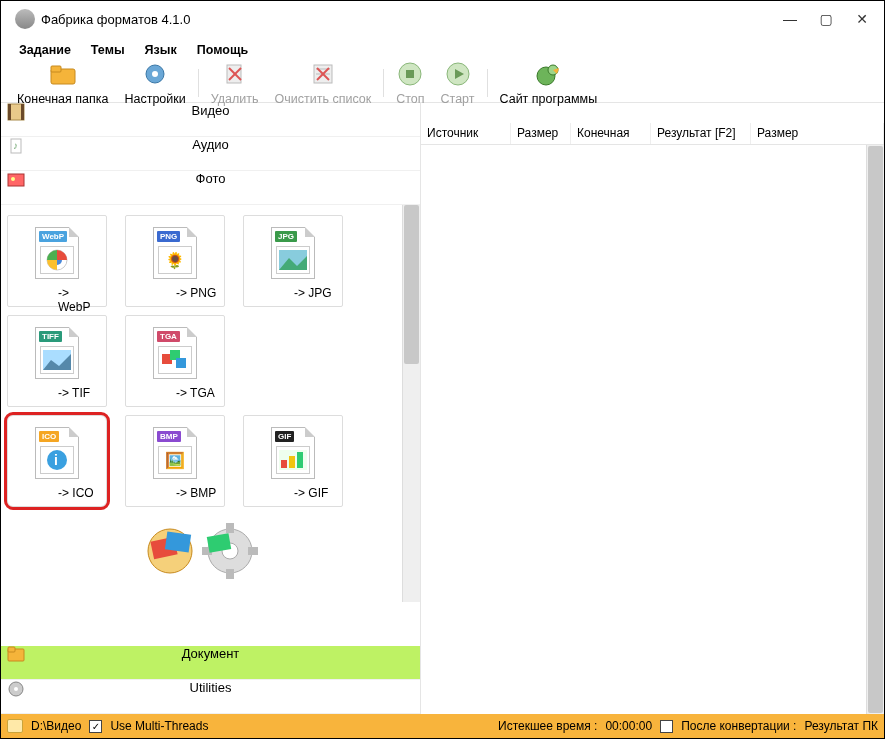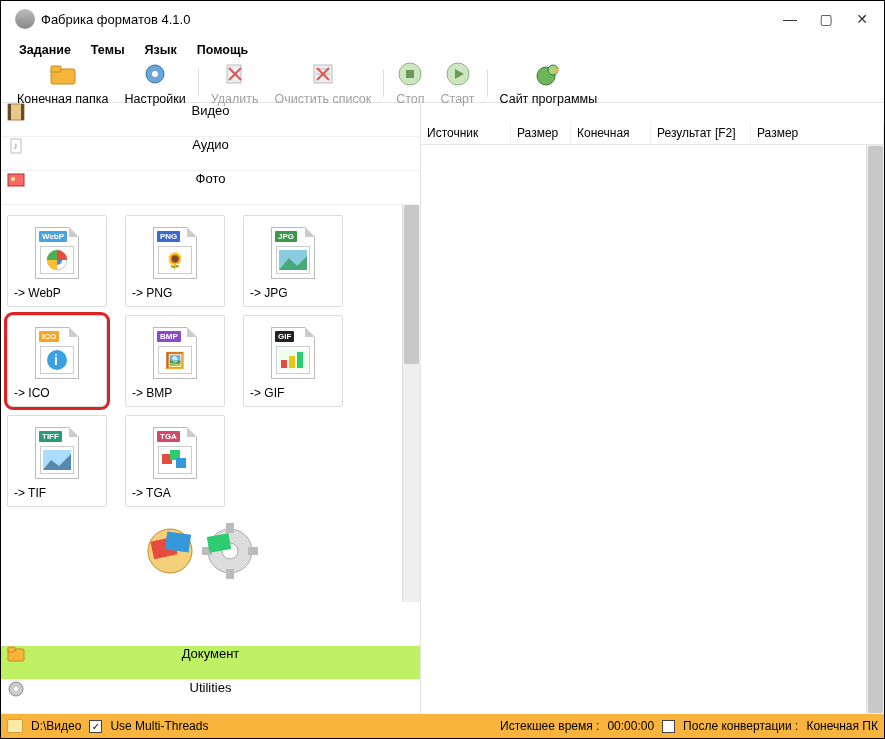--- a/index.html
+++ b/index.html
@@ -32,21 +32,21 @@
 .cat-row { display:flex; align-items:flex-start; height:34px; font-size:13px; border-bottom:1px solid #f0f0f0;}
 .cat-row .cicon { width:30px; display:flex; justify-content:center; }
 .cat-row .clabel { flex:1; text-align:center; padding-right:30px;}
 
 .formats-area { flex:1; position:relative; display:flex; }
 .formats-grid { flex:1; padding:10px 0 0 6px; }
 .frow { display:flex; gap:18px; margin-bottom:8px; }
 .ftile { width:100px; height:92px; border:1px solid #ddd; border-radius:2px; padding:4px 6px; cursor:pointer; position:relative; display:flex; flex-direction:column; }
 .ftile.hl { outline:3px solid #d22; outline-offset:0; border-radius:6px;}
 .ftile .fic { flex:1; display:flex; align-items:center; justify-content:center; }
-.ftile .flabel { font-size:12px; height:16px; }
+.ftile .flabel { font-size:12px; height:16px;margin-left:44px; }
 .fmt-scroll { width:18px; background:#efefef; border-left:1px solid #ddd; position:relative; }
 .fmt-scroll .thumb { position:absolute; top:0; left:1px; right:1px; height:40%; background:#c8c8c8; border-radius:2px;}
 
 .bottom-cats .cat-row { background:#fff; }
 .bottom-cats .cat-row.active { background:#bef264;margin-top:44px; }
 
 
 .utilrow { display:flex; justify-content:center; align-items:center; height:70px; gap:-4px; }
 
 
@@ -235,20 +235,51 @@
                       <rect width="28" height="20" fill="#8cd"></rect>
                       <polygon points="0,20 10,8 18,16 28,6 28,20" fill="#4a7"></polygon>
                     </svg>
                   </div>
                 </div>
               </div>
             <div class="flabel">-&gt; JPG</div>
           </div>
         </div>
         <div class="frow">
+          <div class="ftile">
+            <div class="fic">
+                <div class="pg">
+                  <div class="tag" style="background:#2a9a7a">TIFF</div>
+                  <div class="inner">
+                    <svg width="28" height="20">
+                      <rect width="28" height="20" fill="#adf"></rect>
+                      <polygon points="0,20 8,10 16,16 28,4 28,20" fill="#58a"></polygon>
+                    </svg>
+                  </div>
+                </div>
+              </div>
+            <div class="flabel">-&gt; TIF</div>
+          </div>
+          <div class="ftile">
+            <div class="fic">
+                <div class="pg">
+                  <div class="tag" style="background:#d04a6a">TGA</div>
+                  <div class="inner">
+                    <svg width="26" height="20">
+                      <rect x="0" y="4" width="10" height="10" fill="#e74c3c"></rect>
+                      <rect x="8" y="0" width="10" height="10" fill="#2ecc71"></rect>
+                      <rect x="14" y="8" width="10" height="10" fill="#3498db"></rect>
+                    </svg>
+                  </div>
+                </div>
+              </div>
+            <div class="flabel">-&gt; TGA</div>
+          </div>
+        </div>
+        <div class="frow">
           <div class="ftile hl">
             <div class="fic">
                 <div class="pg">
                   <div class="tag" style="background:#f5a623">ICO</div>
                   <div class="inner">
                     <svg width="22" height="22">
                       <circle cx="11" cy="11" r="10" fill="#3aa0e0"></circle>
                       <text x="8" y="16" font-size="14" fill="#fff" font-weight="bold">i</text>
                     </svg>
                   </div>
@@ -273,51 +304,20 @@
                     <svg width="28" height="20">
                       <rect width="28" height="20" fill="#efe"></rect>
                       <rect x="2" y="10" width="6" height="8" fill="#e74c3c"></rect>
                       <rect x="10" y="6" width="6" height="12" fill="#f1c40f"></rect>
                       <rect x="18" y="2" width="6" height="16" fill="#2ecc71"></rect>
                     </svg>
                   </div>
                 </div>
               </div>
             <div class="flabel">-&gt; GIF</div>
-          </div>
-        </div>
-        <div class="frow">
-          <div class="ftile">
-            <div class="fic">
-                <div class="pg">
-                  <div class="tag" style="background:#2a9a7a">TIFF</div>
-                  <div class="inner">
-                    <svg width="28" height="20">
-                      <rect width="28" height="20" fill="#adf"></rect>
-                      <polygon points="0,20 8,10 16,16 28,4 28,20" fill="#58a"></polygon>
-                    </svg>
-                  </div>
-                </div>
-              </div>
-            <div class="flabel">-&gt; TIF</div>
-          </div>
-          <div class="ftile">
-            <div class="fic">
-                <div class="pg">
-                  <div class="tag" style="background:#d04a6a">TGA</div>
-                  <div class="inner">
-                    <svg width="26" height="20">
-                      <rect x="0" y="4" width="10" height="10" fill="#e74c3c"></rect>
-                      <rect x="8" y="0" width="10" height="10" fill="#2ecc71"></rect>
-                      <rect x="14" y="8" width="10" height="10" fill="#3498db"></rect>
-                    </svg>
-                  </div>
-                </div>
-              </div>
-            <div class="flabel">-&gt; TGA</div>
           </div>
         </div>
         <div class="utilrow">
           <svg width="130" height="58">
             <circle cx="30" cy="30" r="22" fill="#f5d07a" stroke="#c78a1e"></circle>
             <rect x="12" y="18" width="24" height="18" fill="#e74c3c" transform="rotate(-12 24 27)"></rect>
             <rect x="26" y="12" width="24" height="18" fill="#3498db" transform="rotate(8 38 21)"></rect>
             <circle cx="90" cy="30" r="22" fill="#ddd" stroke="#aaa"></circle>
             <circle cx="90" cy="30" r="8" fill="#fff" stroke="#aaa"></circle>
             <g fill="#bbb">
@@ -376,14 +376,14 @@
 <div class="status">
   <span class="folder-ic"></span>
   <span>D:\Видео</span>
   <span class="chk checked"></span>
   <span>Use Multi-Threads</span>
   <span style="flex:1"></span>
   <span>Истекшее время :</span>
   <span>00:00:00</span>
   <span class="chk"></span>
   <span>После конвертации :</span>
-  <span>Конечная ПК</span>
+  <span>Результат ПК</span>
 </div>
 
 </body></html>

